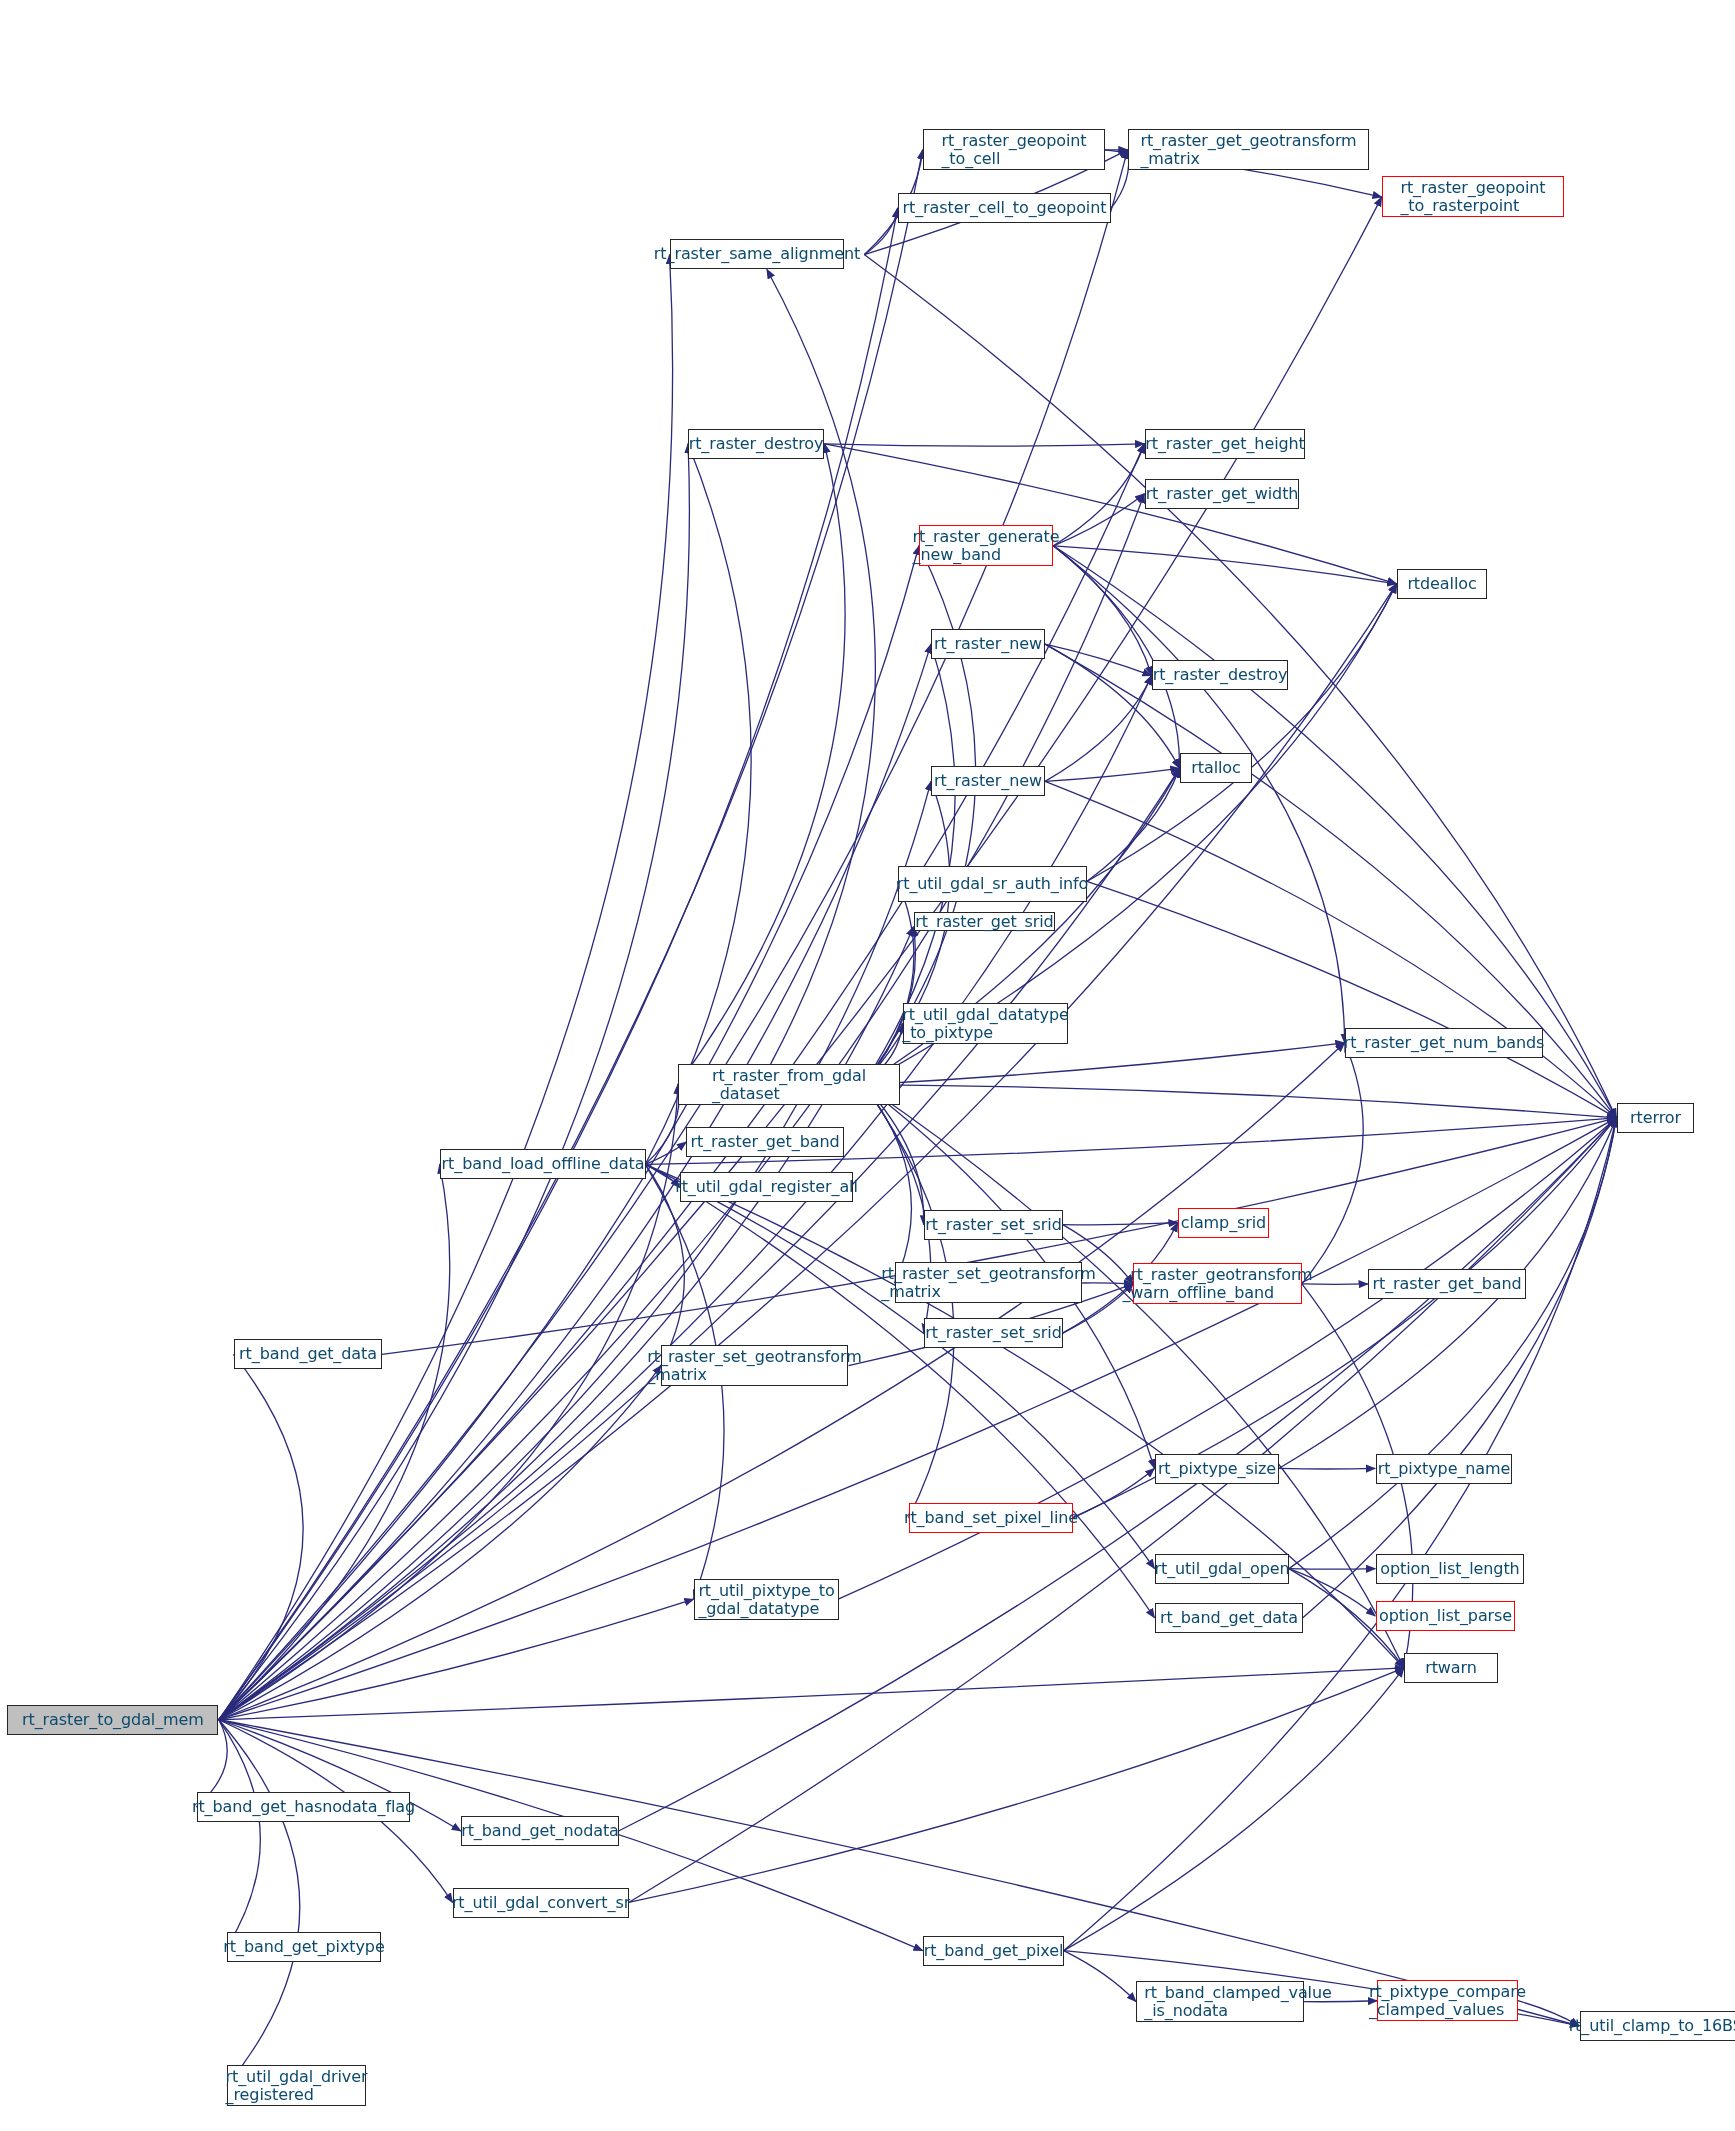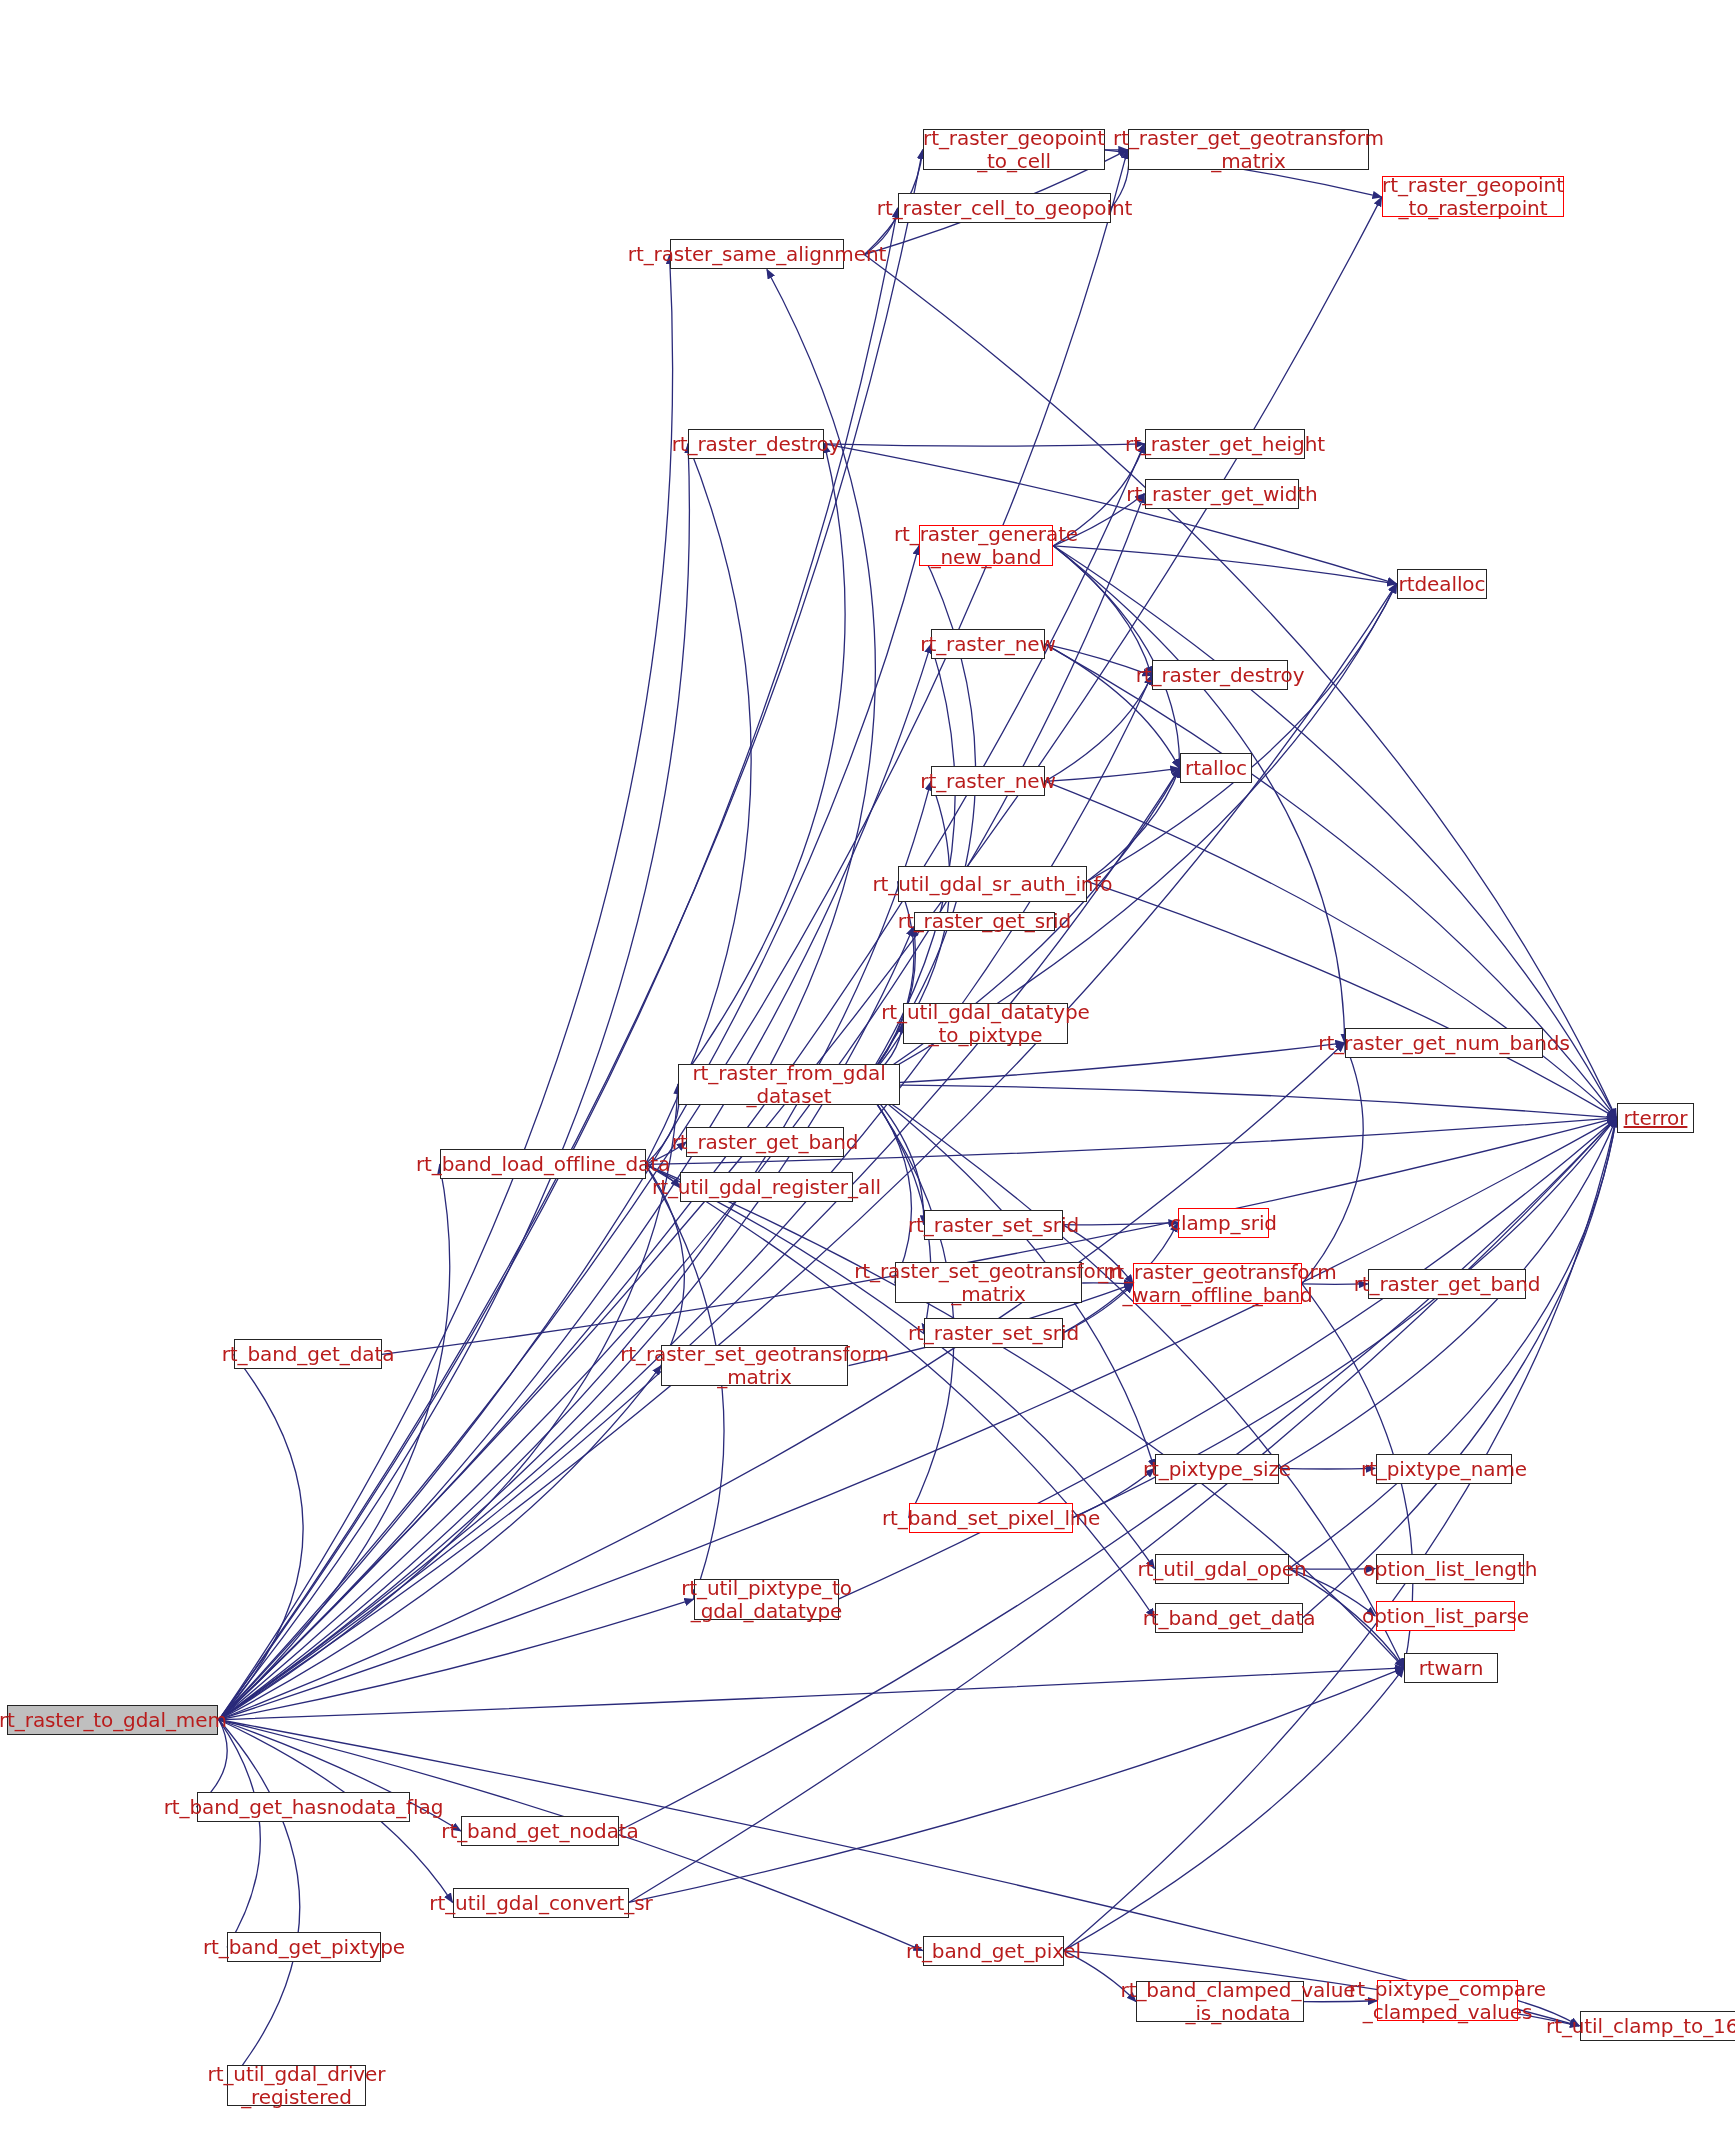--- a/index.html
+++ b/index.html
@@ -21,27 +21,27 @@
     top: 0;
     width: 1735px;
     height: 2132px;
     pointer-events: none;
   }
   .node {
     position: absolute;
     box-sizing: border-box;
     border: 0.9px solid #252525;
     background: #ffffff;
-    color: #b91c1c;
-    font-size: 20px;
+    color: #0c4a6e;
+    font-size: 16px;
     line-height: 1.12;
     display: flex;
     align-items: center;
     justify-content: center;
-    text-align: center;
+    text-align: left;
     white-space: pre-line;
     letter-spacing: -0.1px;
     z-index: 5;
   }
   .node.red {
     border-color: #ff0000;
     border-width: 1.4px;
   }
   .node.root {
     background: #bfbfbf;
@@ -191,21 +191,21 @@
     <div class="node" style="left: 1397px; top: 569px; width: 90px; height: 30px;"><span>rtdealloc</span></div>
     <div class="node" style="left: 931px; top: 629px; width: 114px; height: 30px;"><span>rt_raster_new</span></div>
     <div class="node" style="left: 1152px; top: 660px; width: 136px; height: 30px;"><span>rt_raster_destroy</span></div>
     <div class="node" style="left: 1180px; top: 753px; width: 72px; height: 30px;"><span>rtalloc</span></div>
     <div class="node" style="left: 931px; top: 766px; width: 114px; height: 30px;"><span>rt_raster_new</span></div>
     <div class="node" style="left: 898px; top: 866px; width: 189px; height: 36px;"><span>rt_util_gdal_sr_auth_info</span></div>
     <div class="node" style="left: 914px; top: 912px; width: 141px; height: 19px;"><span>rt_raster_get_srid</span></div>
     <div class="node" style="left: 903px; top: 1003px; width: 165px; height: 41px;"><span>rt_util_gdal_datatype
 _to_pixtype</span></div>
     <div class="node" style="left: 1345px; top: 1028px; width: 198px; height: 30px;"><span>rt_raster_get_num_bands</span></div>
-    <div class="node" style="left: 1617px; top: 1103px; width: 77px; height: 30px; text-decoration: underline;"><span>rterror</span></div>
+    <div class="node" style="left: 1617px; top: 1103px; width: 77px; height: 30px;"><span>rterror</span></div>
     <div class="node" style="left: 678px; top: 1064px; width: 222px; height: 41px;"><span>rt_raster_from_gdal
 _dataset</span></div>
     <div class="node" style="left: 686px; top: 1127px; width: 158px; height: 30px;"><span>rt_raster_get_band</span></div>
     <div class="node" style="left: 440px; top: 1149px; width: 206px; height: 30px;"><span>rt_band_load_offline_data</span></div>
     <div class="node" style="left: 680px; top: 1172px; width: 173px; height: 30px;"><span>rt_util_gdal_register_all</span></div>
     <div class="node" style="left: 924px; top: 1210px; width: 139px; height: 30px;"><span>rt_raster_set_srid</span></div>
     <div class="node red" style="left: 1178px; top: 1208px; width: 91px; height: 30px;"><span>clamp_srid</span></div>
     <div class="node" style="left: 895px; top: 1262px; width: 187px; height: 41px;"><span>rt_raster_set_geotransform
 _matrix</span></div>
     <div class="node red" style="left: 1133px; top: 1263px; width: 169px; height: 41px;"><span>_rt_raster_geotransform

